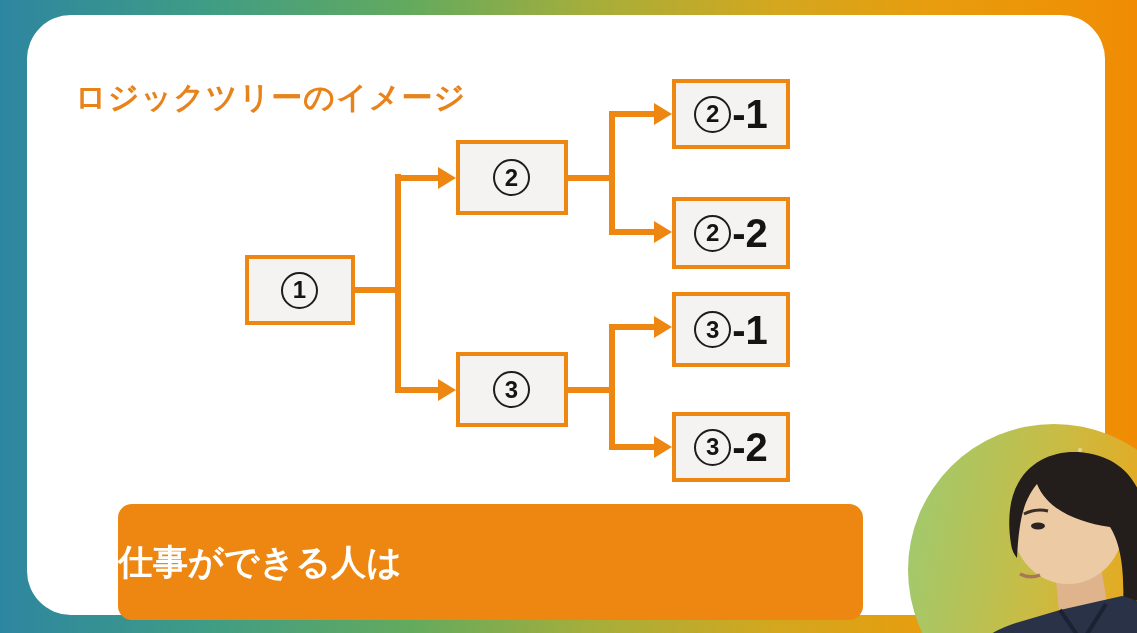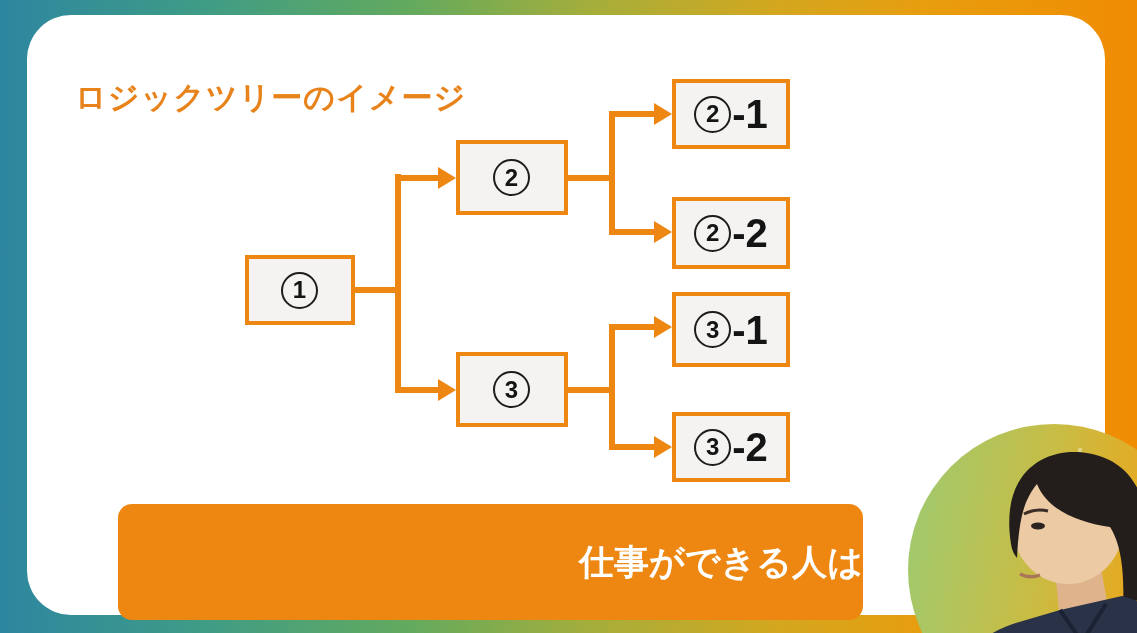--- a/index.html
+++ b/index.html
@@ -36,21 +36,21 @@
   .edge { position:absolute; background:var(--accent); }
   .arr  {
     position:absolute; width:0; height:0;
     border-top:11px solid transparent; border-bottom:11px solid transparent;
     border-left:18px solid var(--accent);
   }
 
   .caption {
     position:absolute; left:118px; top:477px; width:745px; height:116px;
     background:var(--accent); border-radius:14px;
-    display:flex; flex-direction:column; align-items:flex-end; justify-content:center;
+    display:flex; flex-direction:column; align-items:flex-start; justify-content:center;
     color:#ffffff; font-weight:bold; font-size:35px; line-height:1.5;
     text-align:center;
   }
 
   .presenter {
     position:absolute; left:908px; top:397px; width:292px; height:292px;
     border-radius:50%; overflow:hidden;
     background:linear-gradient(100deg,#9ccb72 0%,#c9bc44 45%,#e8a81e 75%,#f0a010 100%);
   }
   .presenter svg { display:block; }

